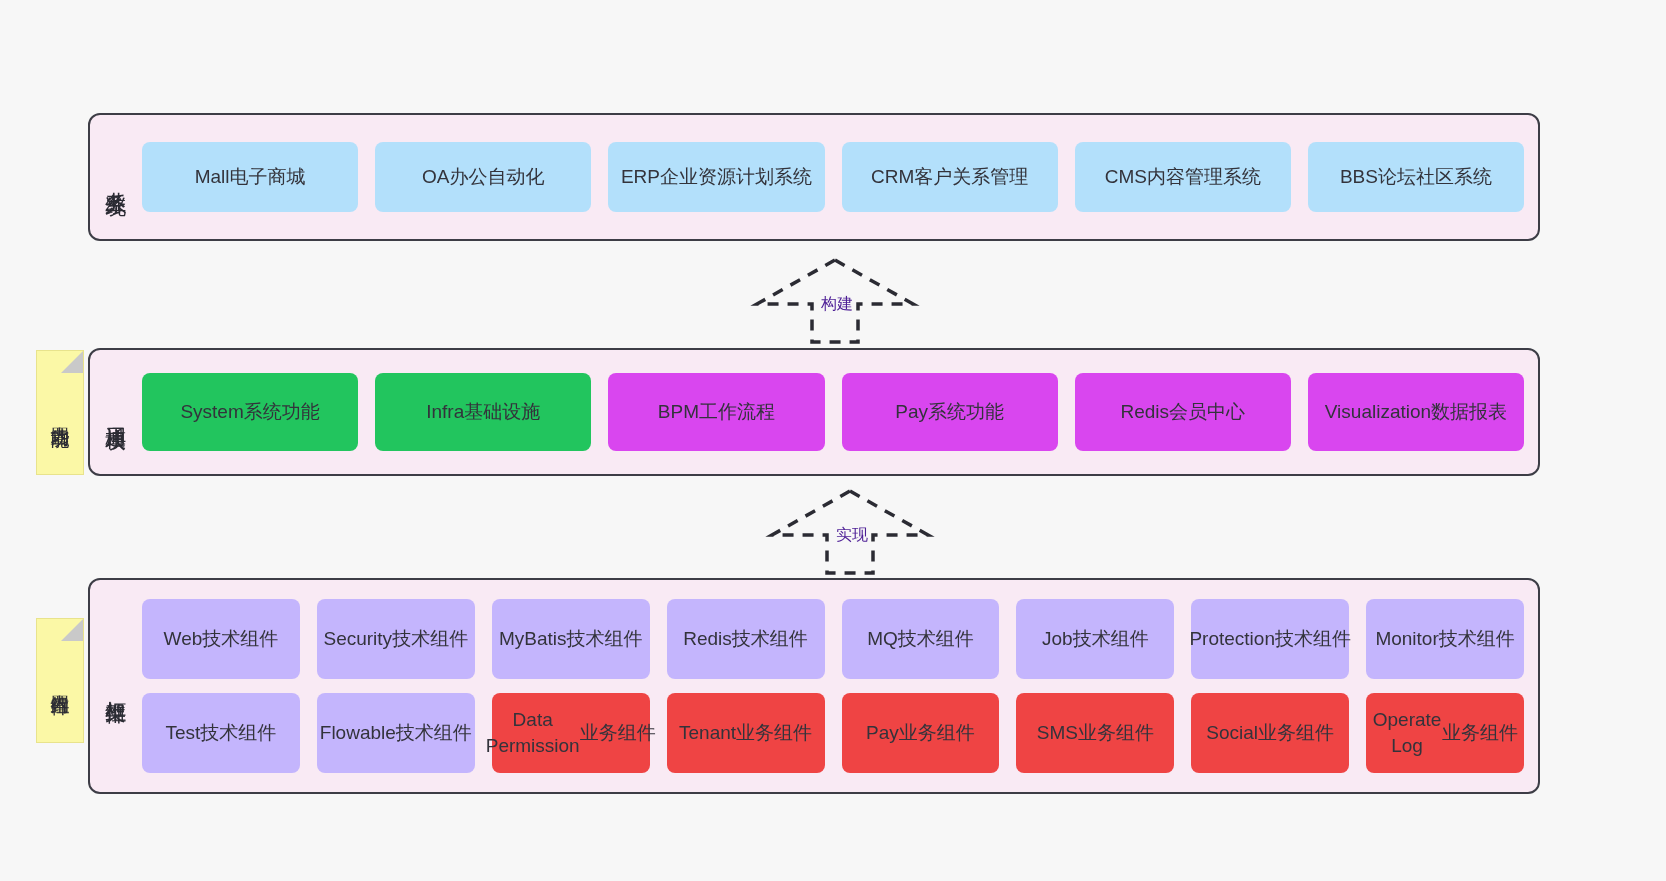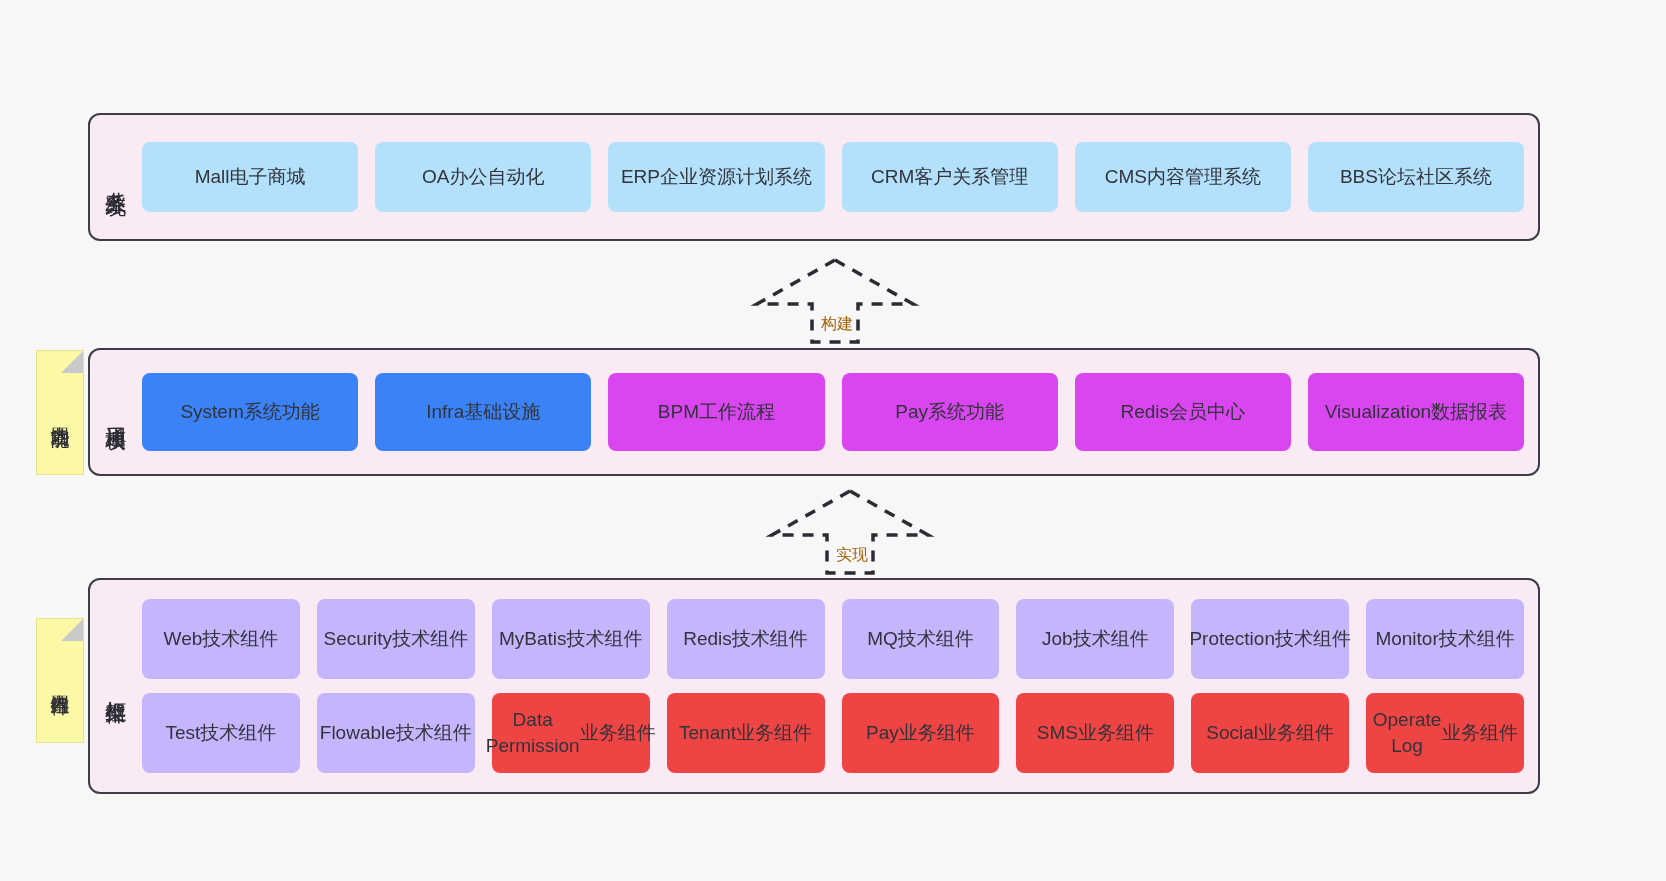--- a/index.html
+++ b/index.html
@@ -60,21 +60,21 @@
     color: #33333b;
     line-height: 1.38;
     padding: 4px 6px;
     min-width: 0;
   }
   .cell .en { white-space: normal; }
   .cell .cn { white-space: nowrap; }
 
   
   .c-blue        { background: #b3e0fb; }
-  .c-red         { background: #3b82f6; }
+  .c-red         { background: #22c55e; }
   .c-pink        { background: #d946ef; }
   .c-green       { background: #c4b5fd; }
   .c-lightgreen  { background: #ef4444; }
 
   
   #layer-business  { left: 88px;  top: 113px; width: 1452px; height: 128px; }
   #layer-business .cell { height: 70px; }
   #layer-modules   { left: 88px;  top: 348px; width: 1452px; height: 128px; }
   #layer-modules .cell  { height: 78px; }
   #layer-framework { left: 88px;  top: 578px; width: 1452px; height: 216px; }
@@ -110,25 +110,24 @@
   #note-builtin-comp { left: 36px; top: 618px; height: 125px; }
 
   
   .arrow { position: absolute; }
   #arrow-build  { left: 745px; top: 258px; width: 180px; height: 86px; }
   #arrow-impl   { left: 760px; top: 489px; width: 180px; height: 86px; }
   .arrow svg { display: block; overflow: visible; }
   .arrow-label {
     position: absolute;
     font-size: 16px;
-    color: #a16207;
+    color: #4c1d95;
     background: #f7f7f7;
     padding: 0 2px;
     white-space: nowrap;
-    margin-top: 20px;
   }
   #arrow-build .arrow-label { left: 74px; top: 36px; }
   #arrow-impl  .arrow-label { left: 74px; top: 36px; }
 </style>
 </head>
 <body>
 
 <div id="stage">
 
   <div class="layer" id="layer-business">

